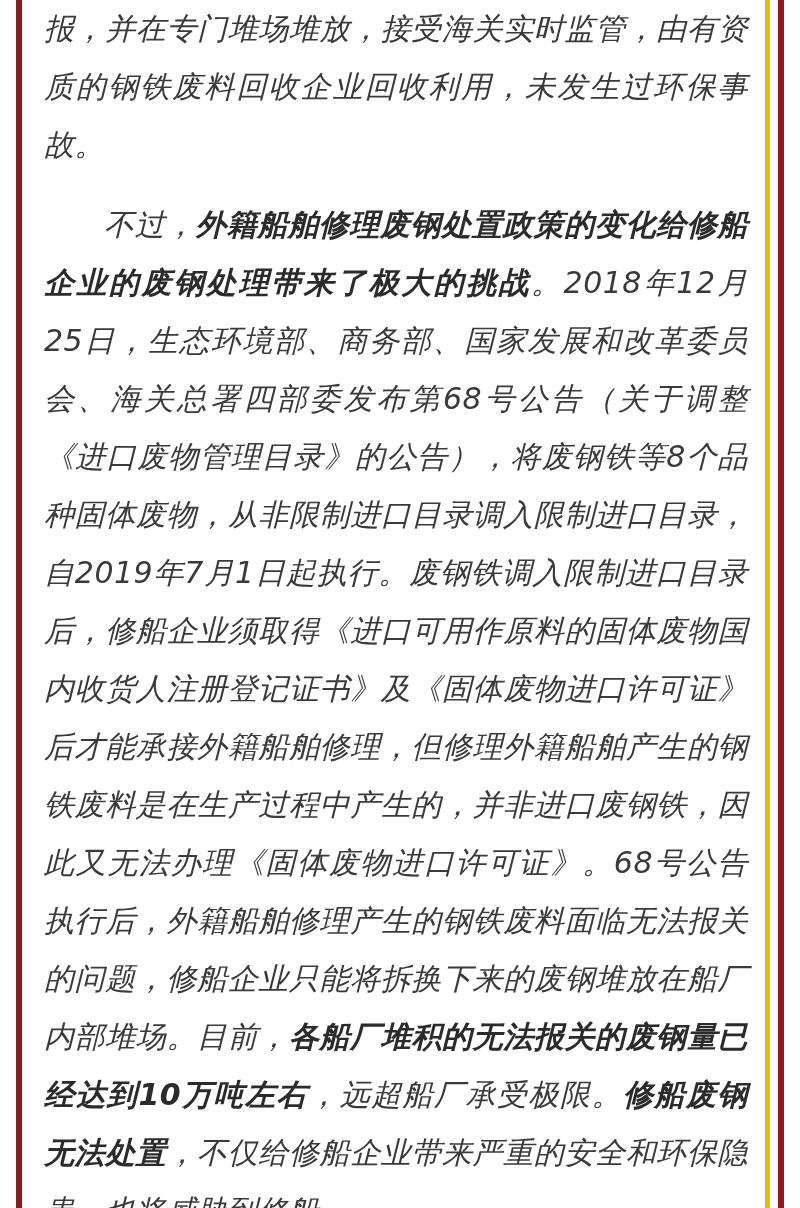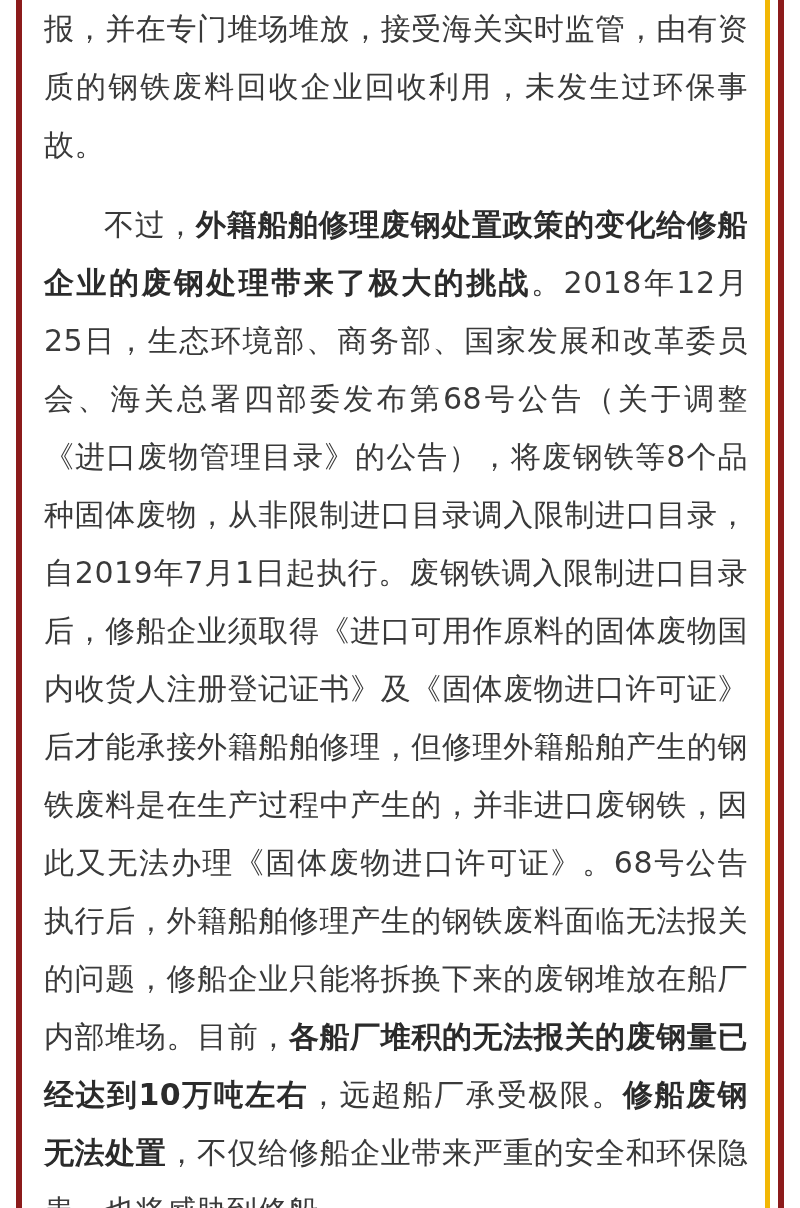--- a/index.html
+++ b/index.html
@@ -12,20 +12,21 @@
     height: 1208px;
     font-family: "Liberation Sans", sans-serif;
   }
   .page {
     position: relative;
     width: 800px;
     height: 1208px;
     background: #ffffff;
     box-sizing: border-box;
     overflow: hidden;
+    font-style: italic;
   }
   
   .edge-bar {
     position: absolute;
     top: 0;
     bottom: 0;
     width: 6px;
   }
   .edge-bar.left {
     left: 16px;

